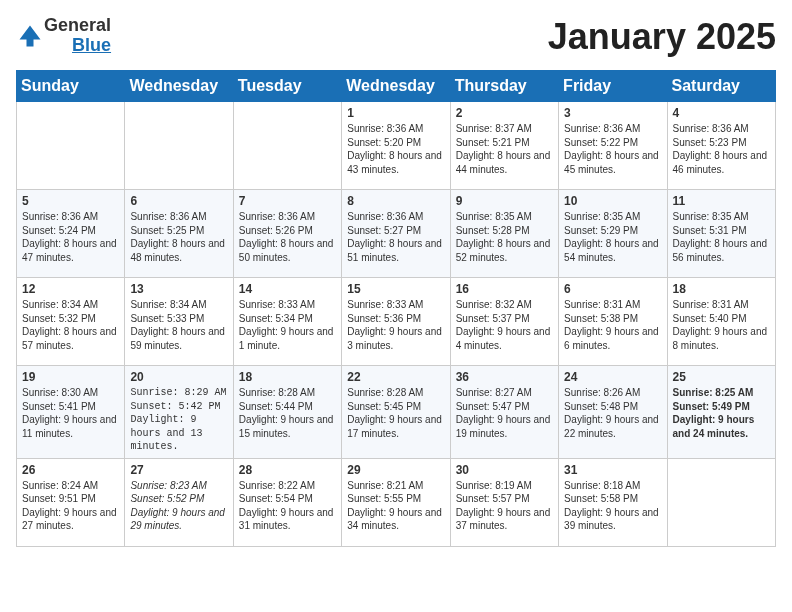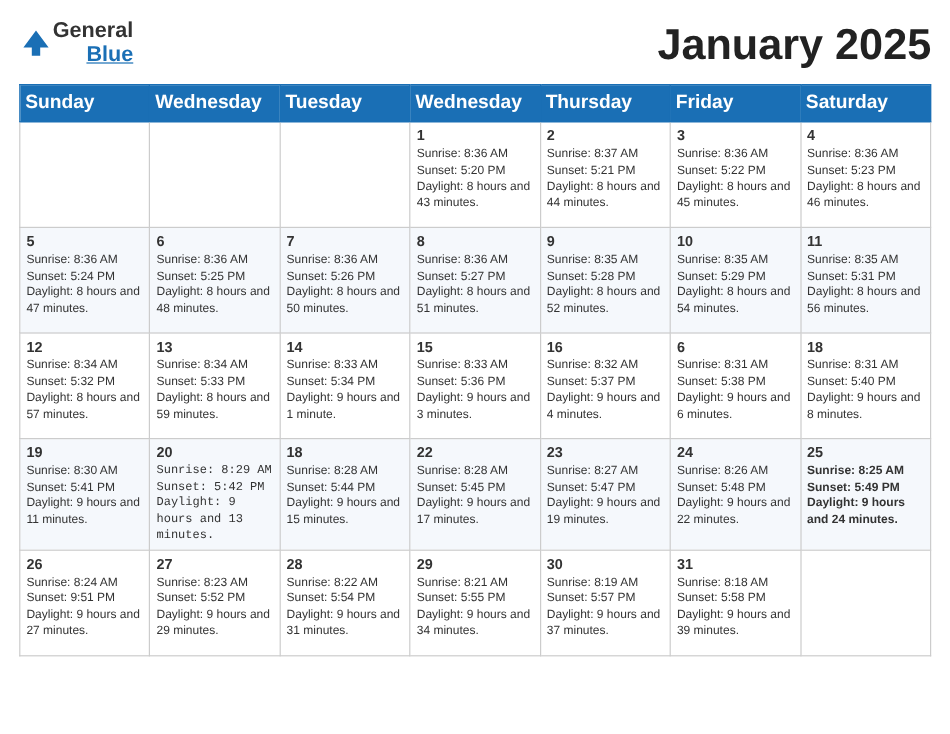--- a/index.html
+++ b/index.html
@@ -248,21 +248,21 @@
 Sunset: 5:44 PM
 Daylight: 9 hours and 15 minutes.</div>
         </td>
         <td>
           <div class="day-number">22</div>
           <div class="cell-text" style="white-space: pre-line;">Sunrise: 8:28 AM
 Sunset: 5:45 PM
 Daylight: 9 hours and 17 minutes.</div>
         </td>
         <td>
-          <div class="day-number">23</div>
+          <div class="day-number">36</div>
           <div class="cell-text" style="white-space: pre-line;">Sunrise: 8:27 AM
 Sunset: 5:47 PM
 Daylight: 9 hours and 19 minutes.</div>
         </td>
         <td>
           <div class="day-number">24</div>
           <div class="cell-text" style="white-space: pre-line;">Sunrise: 8:26 AM
 Sunset: 5:48 PM
 Daylight: 9 hours and 22 minutes.</div>
         </td>
@@ -275,21 +275,21 @@
       </tr>
       <tr>
         <td>
           <div class="day-number">26</div>
           <div class="cell-text" style="white-space: pre-line;">Sunrise: 8:24 AM
 Sunset: 9:51 PM
 Daylight: 9 hours and 27 minutes.</div>
         </td>
         <td>
           <div class="day-number">27</div>
-          <div class="cell-text" style="white-space: pre-line;">Sunrise: 8:23 AM
+          <div class="cell-text" style="white-space: pre-line; font-style: italic;">Sunrise: 8:23 AM
 Sunset: 5:52 PM
 Daylight: 9 hours and 29 minutes.</div>
         </td>
         <td>
           <div class="day-number">28</div>
           <div class="cell-text" style="white-space: pre-line;">Sunrise: 8:22 AM
 Sunset: 5:54 PM
 Daylight: 9 hours and 31 minutes.</div>
         </td>
         <td>

